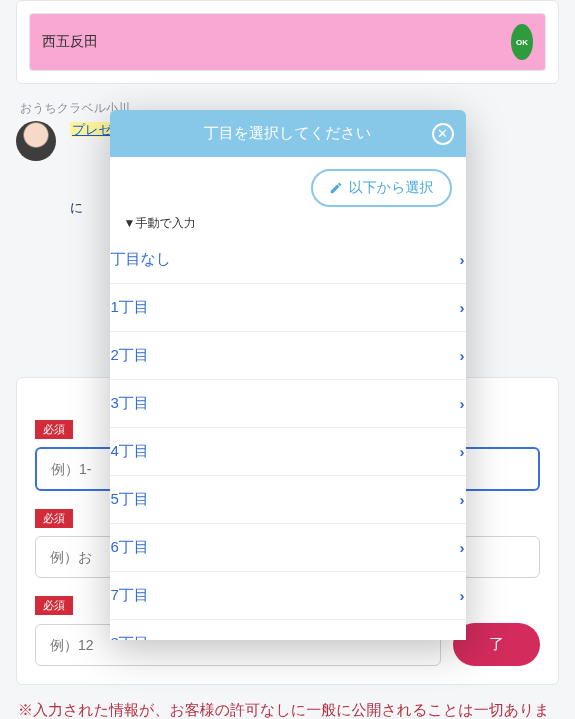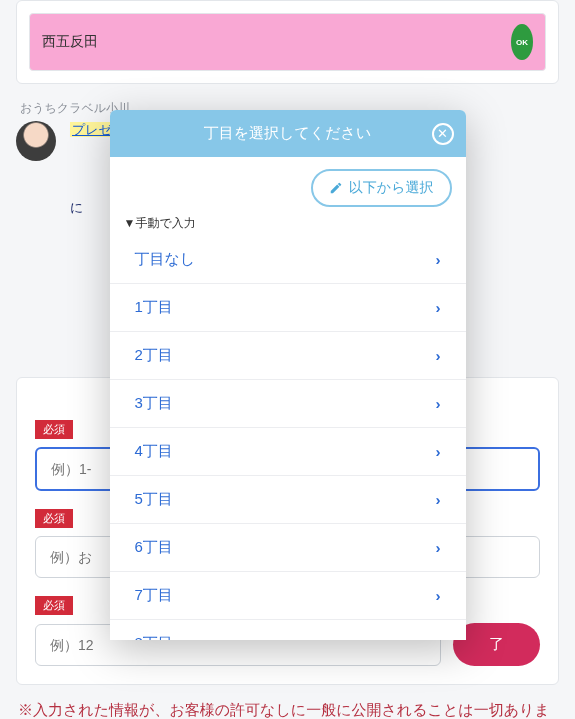--- a/index.html
+++ b/index.html
@@ -121,21 +121,21 @@
     overflow-y: scroll;
     flex: 1;
   }
   
   .list-wrap::-webkit-scrollbar { width: 14px; }
   .list-wrap::-webkit-scrollbar-track { background: #efefef; }
   .list-wrap::-webkit-scrollbar-thumb { background: #c4c4c4; border-radius: 2px; }
 
   .list-item {
     display: flex; align-items: center; justify-content: space-between;
-    padding: 14px 25px;
+    padding: 14px 1px;
     color: #2d6bd4;
     border-bottom: 1px solid #ecedf0;
     font-size: 15px;
     cursor: pointer;
   }
   .chev {
     color: #2d6bd4; font-weight: bold; font-size: 15px;
   }
 </style>
 </head>

